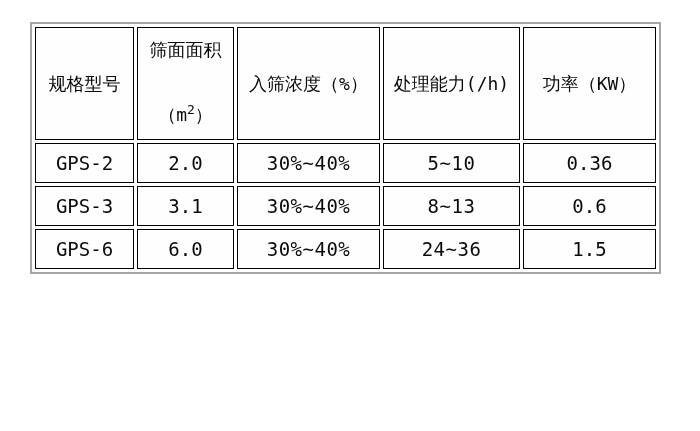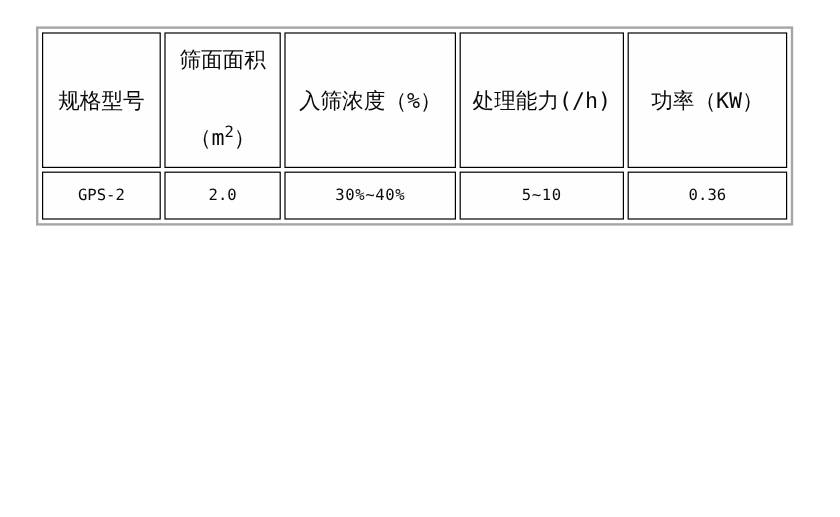--- a/index.html
+++ b/index.html
@@ -41,21 +41,21 @@
   col.c3 { width: 143px; }
   col.c4 { width: 137px; }
   col.c5 { width: 133px; }
 
   tr.header-row th {
     height: 113px;
     font-size: 18px;
   }
   tr.data-row td {
     height: 40px;
-    font-size: 13px;
+    font-size: 19px;
   }
   .area-header {
     height: 103px;
     display: flex;
     flex-direction: column;
     justify-content: space-between;
     align-items: center;
     padding: 6px 0 8px 0;
   }
   .area-header sup {
@@ -93,15 +93,29 @@
       </tr>
     </thead>
     <tbody>
       <tr class="data-row">
         <td>GPS-2</td>
         <td>2.0</td>
         <td class="tilde-text">30%~40%</td>
         <td class="tilde-text">5~10</td>
         <td>0.36</td>
       </tr>
+      <tr class="data-row">
+        <td>GPS-3</td>
+        <td>3.1</td>
+        <td class="tilde-text">30%~40%</td>
+        <td class="tilde-text">8~13</td>
+        <td>0.6</td>
+      </tr>
+      <tr class="data-row">
+        <td>GPS-6</td>
+        <td>6.0</td>
+        <td class="tilde-text">30%~40%</td>
+        <td class="tilde-text">24~36</td>
+        <td>1.5</td>
+      </tr>
     </tbody>
   </table>
 </div>
 
 </body></html>

